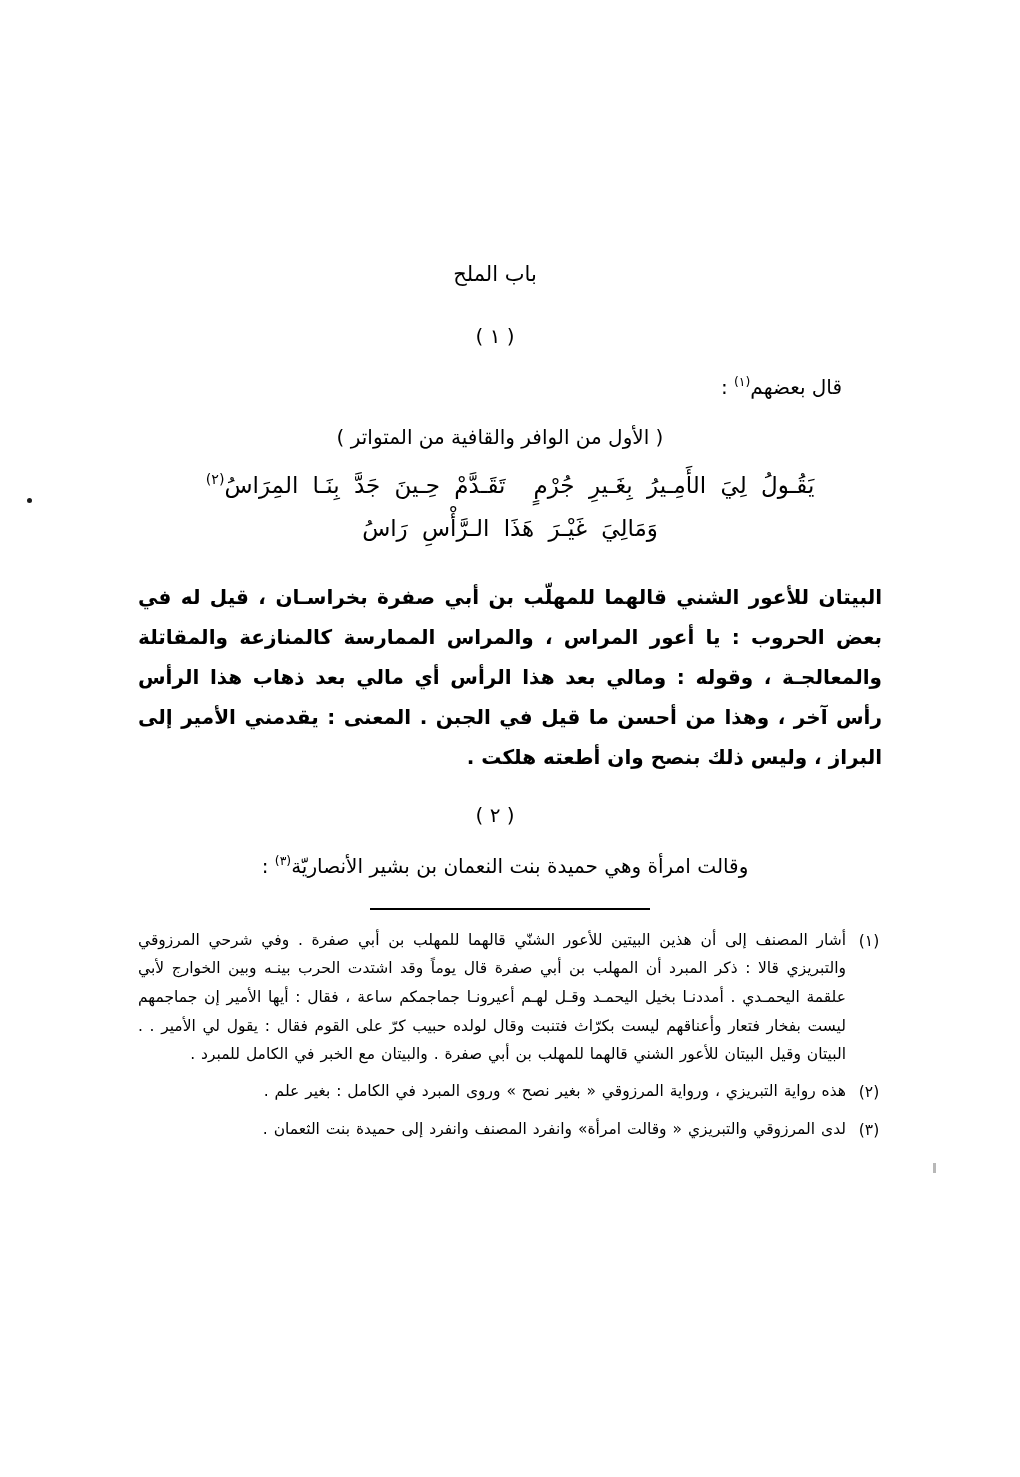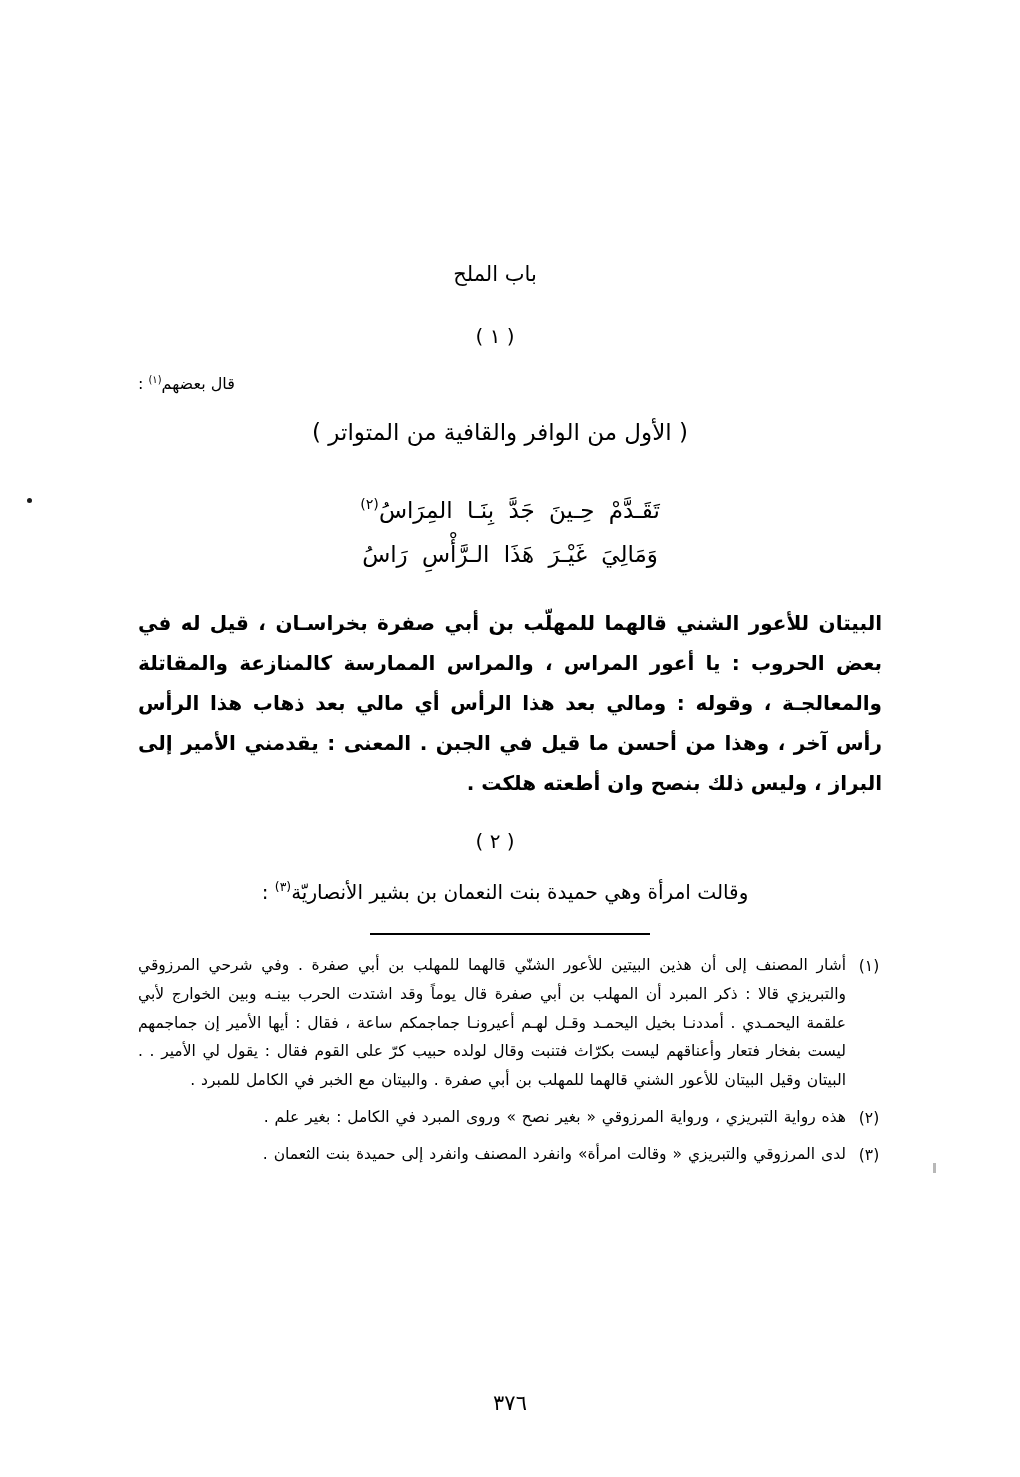--- a/index.html
+++ b/index.html
@@ -36,30 +36,30 @@
   }
 
   .section-number {
     text-align: center;
     font-size: 20px;
     margin: 26px 0 26px 0;
     padding-right: 30px;
   }
 
   .lead-line {
-    text-align: left;
-    font-size: 16px;
+    text-align: right;
+    font-size: 20px;
     margin: 22px 0;
     padding-right: 40px;
   }
 
   .meter-line {
     text-align: center;
-    font-size: 23px;
-    margin: 26px 0 44px 0;
+    font-size: 20px;
+    margin: 26px 0 15px 0;
     padding-right: 20px;
   }
 
   .verse-block {
     margin: 10px 0 26px 0;
     direction: rtl;
   }
   .verse-line {
     display: flex;
     justify-content: center;
@@ -171,20 +171,21 @@
     <div class="section-number">( ١ )</div>
 
     <div class="lead-line">
       <span>قال بعضهم</span><span class="sup">(١)</span><span> :</span>
     </div>
 
     <div class="meter-line">( الأول من الوافر والقافية من المتواتر )</div>
 
     <div class="verse-block">
       <div class="verse-line">
+        <span class="hemistich">يَقُـولُ لِيَ الأَمِـيرُ بِغَـيرِ جُرْمٍ</span>
         <span class="hemistich"><span>تَقَـدَّمْ حِـينَ جَدَّ بِنَـا المِرَاسُ</span><span class="sup">(٢)</span></span>
       </div>
       <div class="verse-line">
         <span class="hemistich">وَمَالِيَ غَيْـرَ هَذَا الـرَّأْسِ رَاسُ</span>
       </div>
     </div>
 
     <div class="prose last-right">البيتان للأعور الشني قالهما للمهلّب بن أبي صفرة بخراسـان ، قيل له في بعض الحروب : يا أعور المراس ، والمراس الممارسة كالمنازعة والمقاتلة والمعالجـة ، وقوله : ومالي بعد هذا الرأس أي مالي بعد ذهاب هذا الرأس رأس آخر ، وهذا من أحسن ما قيل في الجبن . المعنى : يقدمني الأمير إلى البراز ، وليس ذلك بنصح وان أطعته هلكت .</div>
 
     <div class="section-number">( ٢ )</div>
@@ -205,15 +206,14 @@
         <span class="fn-text">هذه رواية التبريزي ، ورواية المرزوقي « بغير نصح » وروى المبرد في الكامل : بغير علم .</span>
       </div>
       <div class="fn">
         <span class="fn-marker">(٣)</span>
         <span class="fn-text">لدى المرزوقي والتبريزي « وقالت امرأة» وانفرد المصنف وانفرد إلى حميدة بنت الثعمان .</span>
       </div>
     </div>
 
   </div>
 
-  <div class="page-number">٣٧٦</div>
 
 </div>
 
 </body></html>

